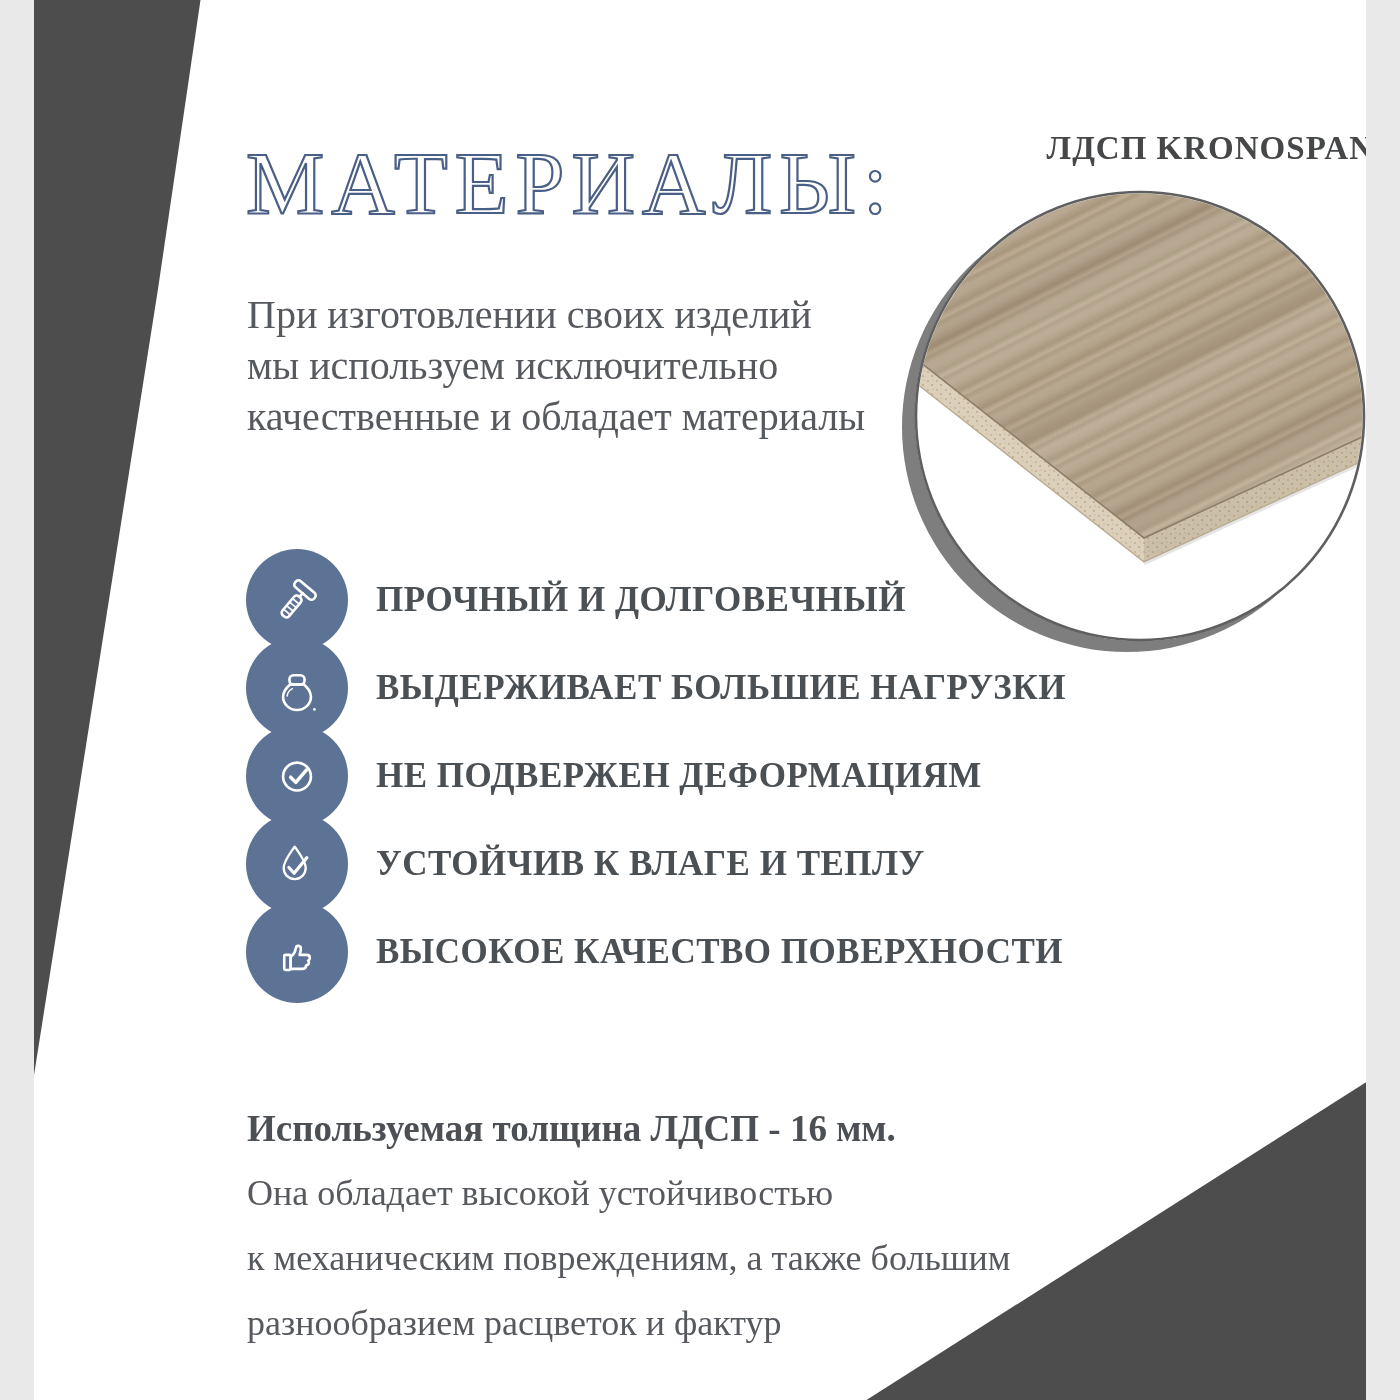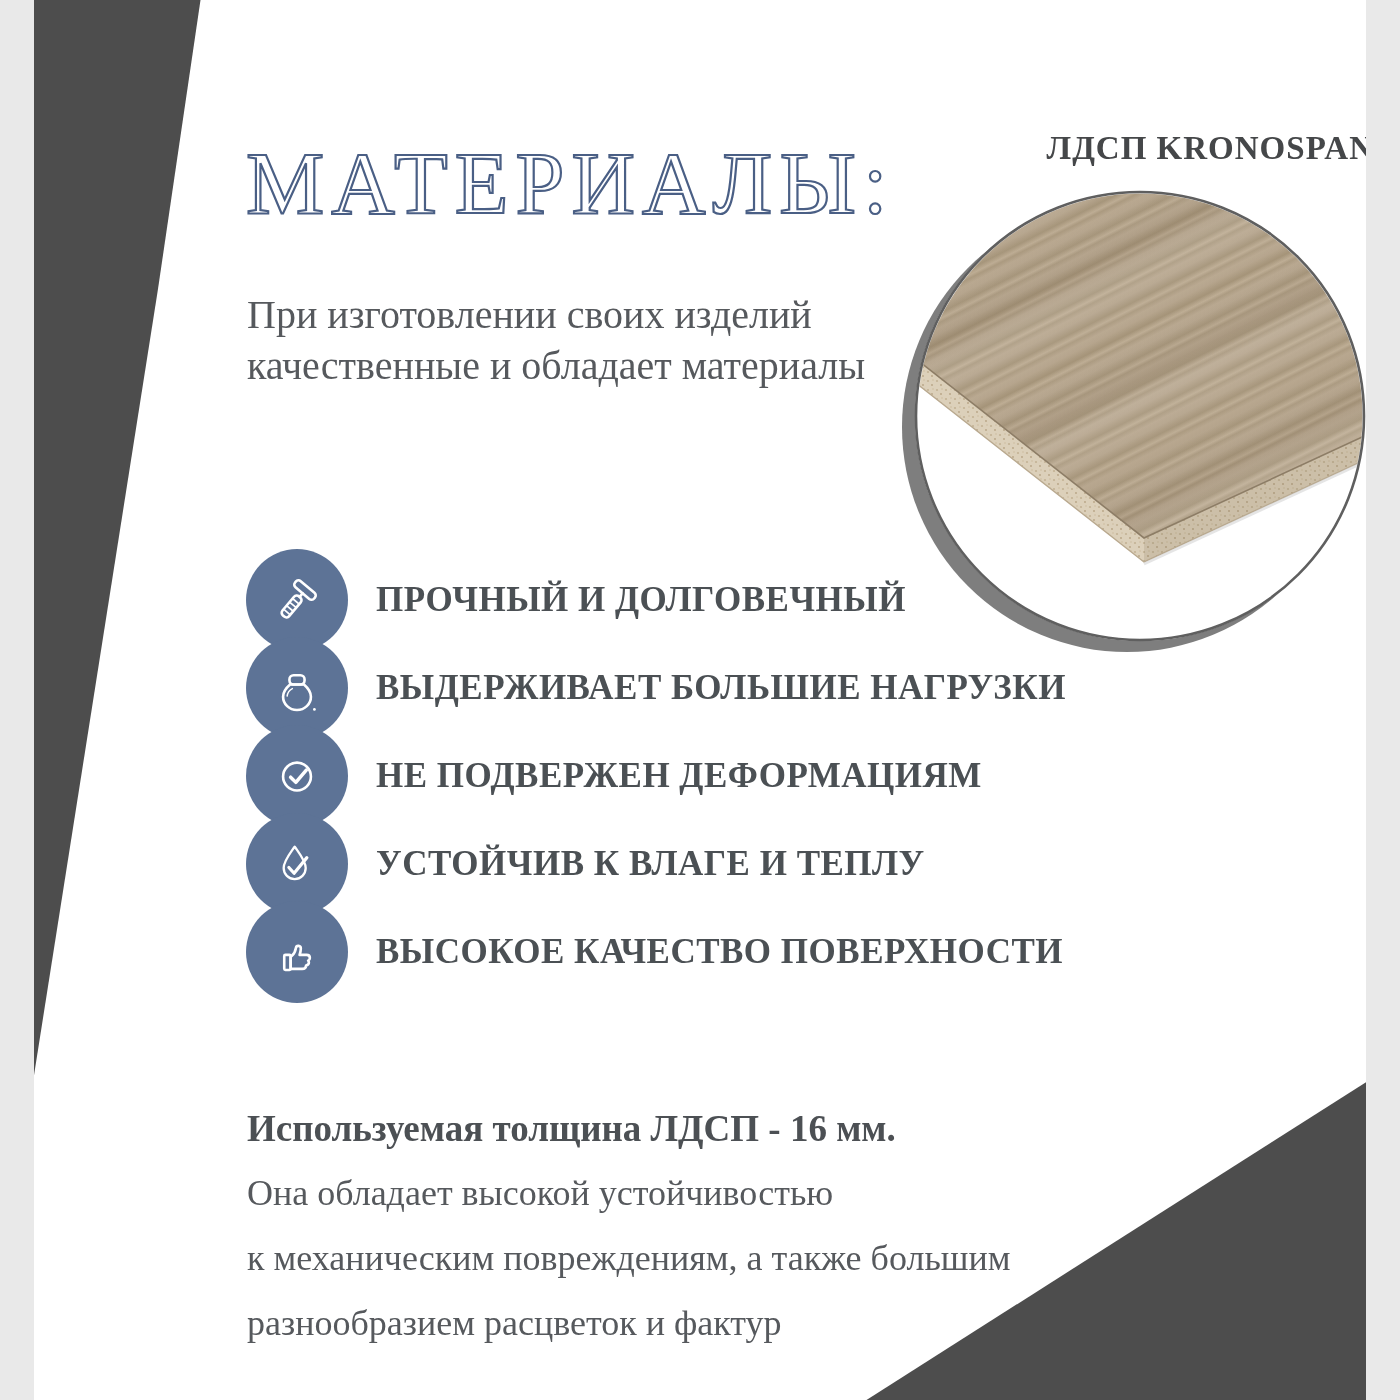--- a/index.html
+++ b/index.html
@@ -50,20 +50,21 @@
 
 <div class="canvas">
 
   <div class="accent top-left"></div>
   <div class="accent bottom-right"></div>
 
   <h1 class="title">МАТЕРИАЛЫ:</h1>
 
   <div class="intro">
     <div>При изготовлении своих изделий</div>
+    <div>мы используем исключительно</div>
     <div>качественные и обладает материалы</div>
   </div>
 
   <div class="sample-label">ЛДСП KRONOSPAN</div>
 
   <div class="sample-image">
     <svg width="480" height="480" viewBox="0 0 480 480">
       <defs>
         <clipPath id="circ">
             <circle cx="241" cy="236" r="222.5"></circle>

